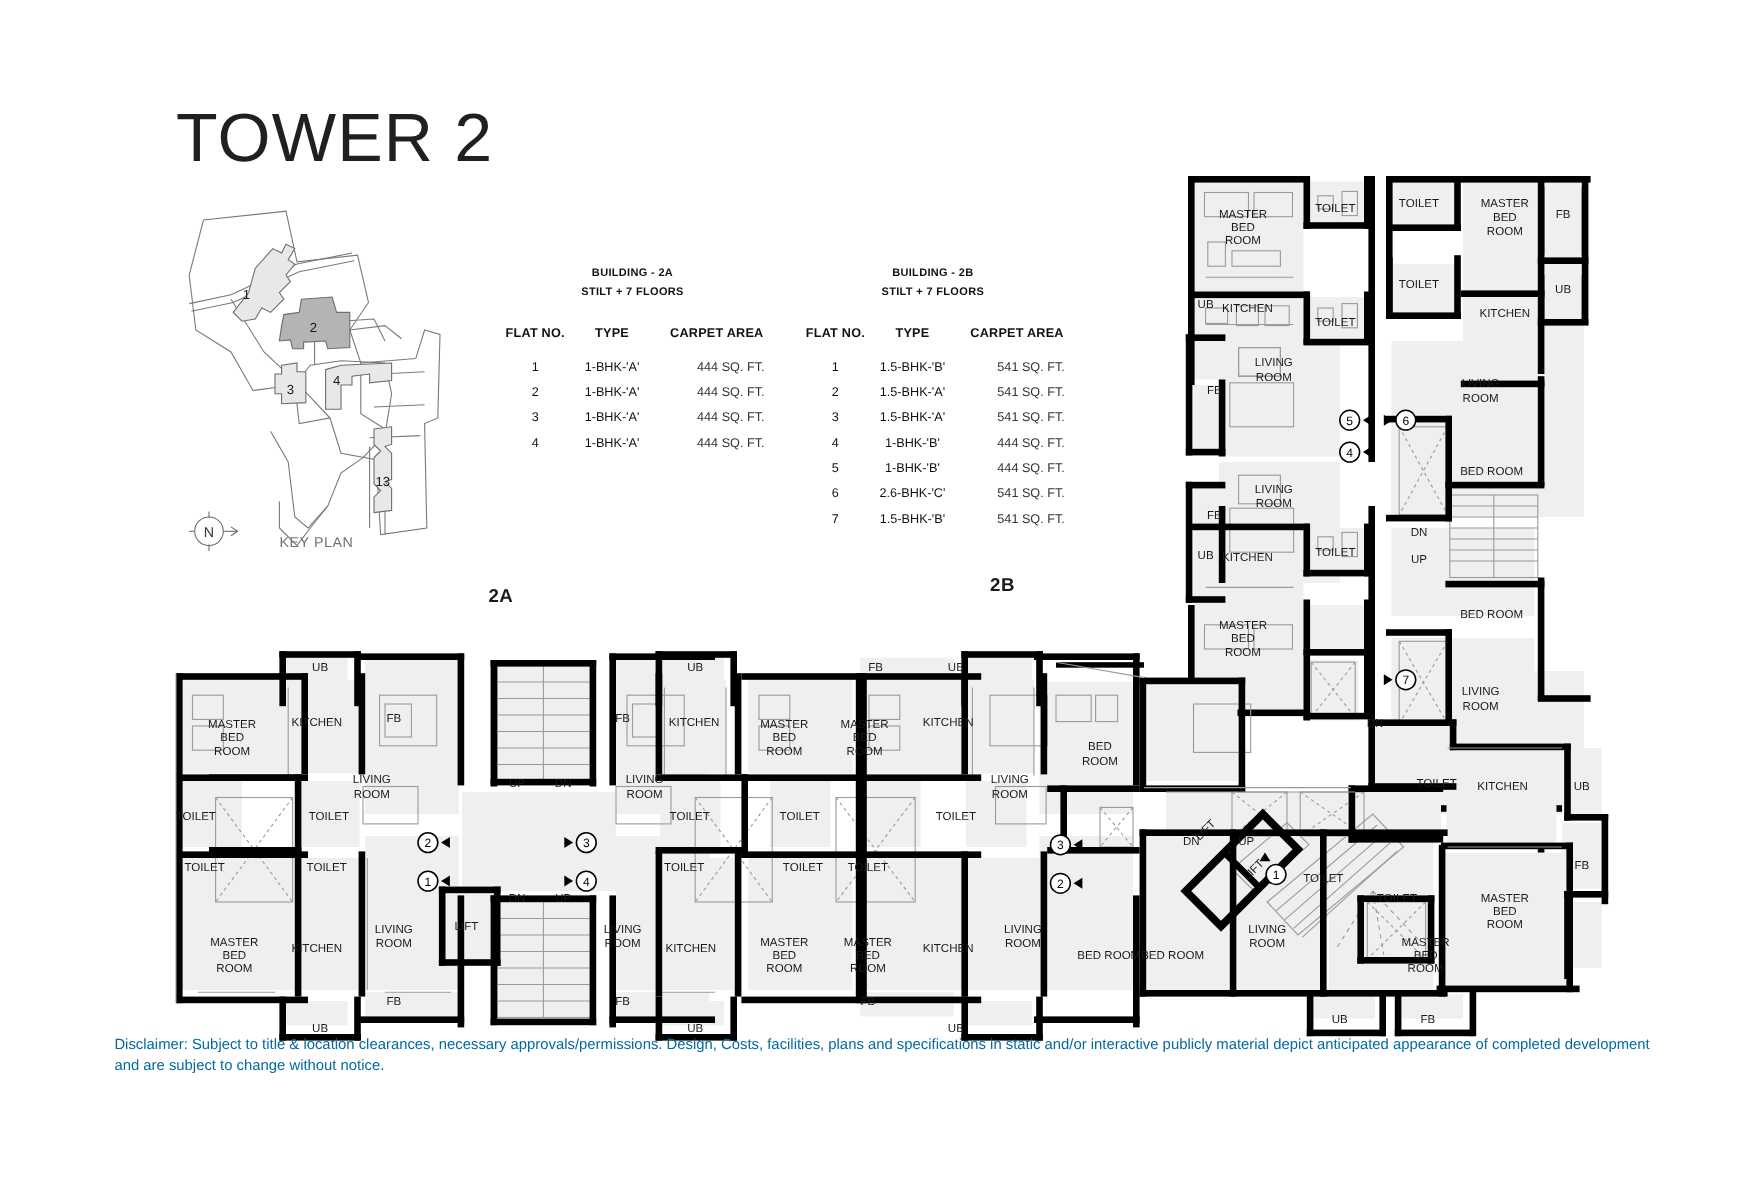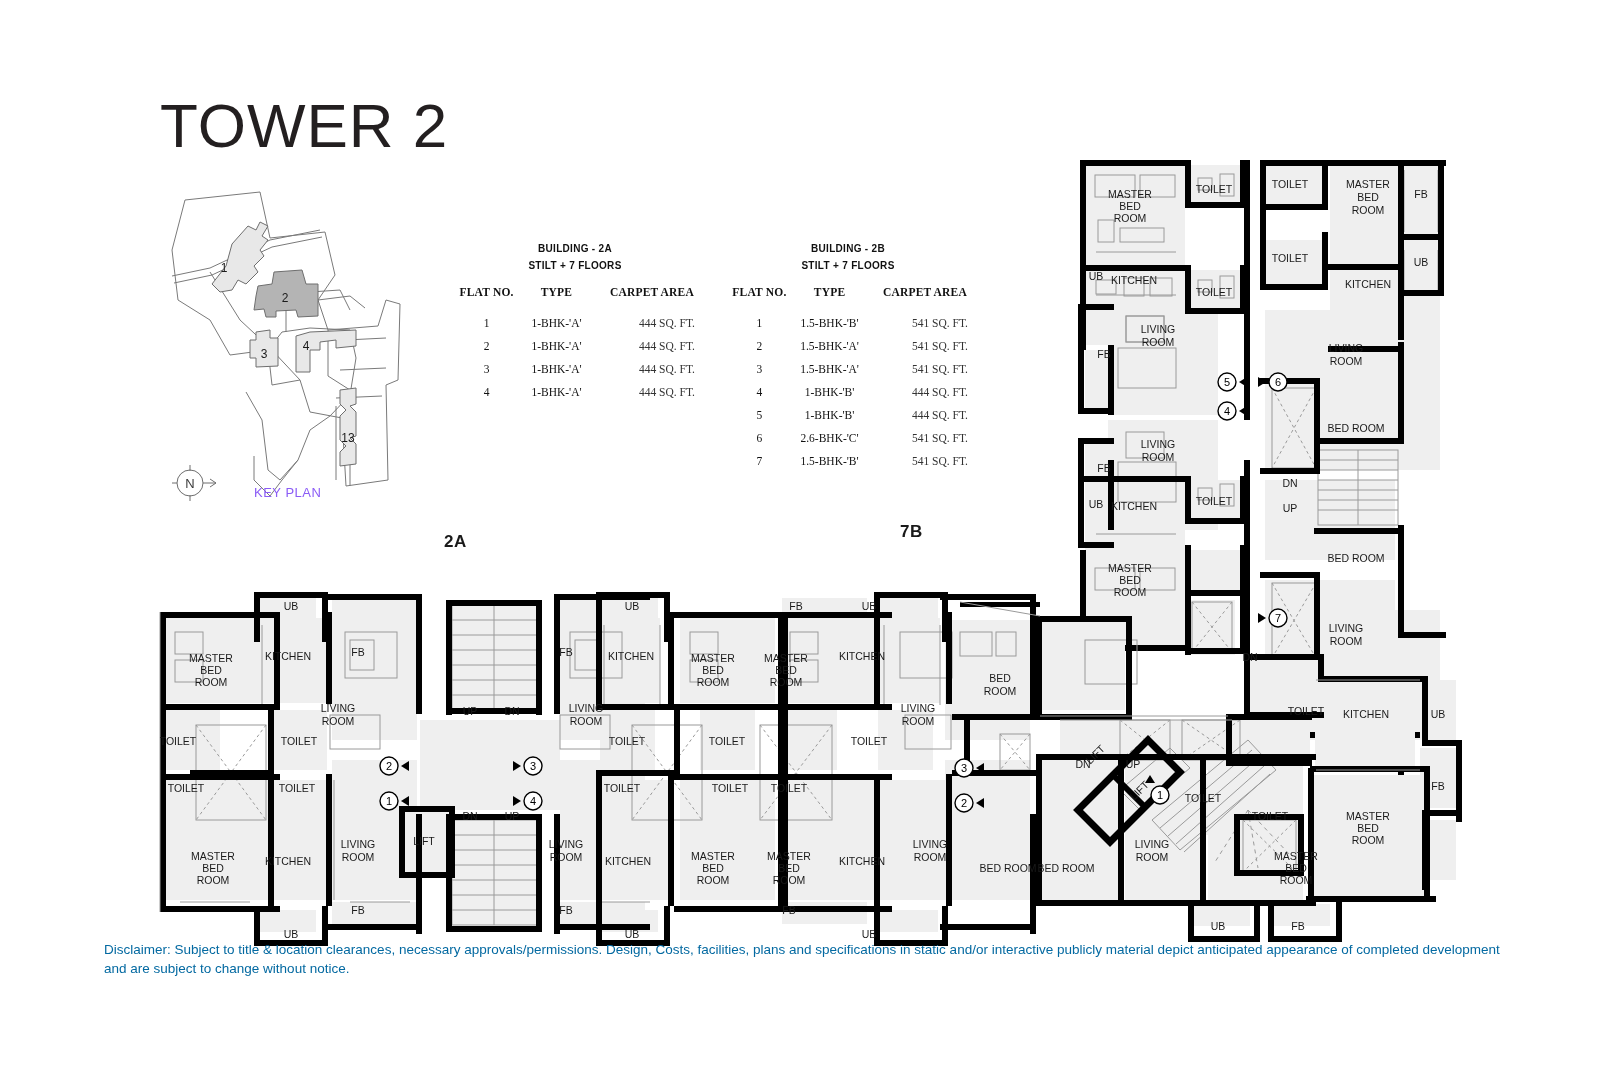--- a/index.html
+++ b/index.html
@@ -16,32 +16,32 @@
     font-size:62px;font-weight:300;letter-spacing:1px;color:#231f20;
     font-family:"Liberation Sans", sans-serif;
     margin-top:32px;
   }
 
   
   #keyplan-block{position:absolute;left:150px;top:180px;width:260px;height:330px;}
   #keyplan-svg{position:absolute;left:0;top:0;}
   #keyplan-label{
     position:absolute;left:104px;top:305px;
-    font-size:13px;font-weight:400;letter-spacing:.5px;color:#8b5cf6;
+    font-size:13px;font-weight:400;letter-spacing:.5px;color:#737373;
   }
 
   
   .spec-table{position:absolute;font-size:12px;color:#111;}
   #spec-2a{left:455px;top:240px;width:240px;}
   #spec-2b{left:728px;top:240px;width:240px;}
   .spec-title{
     text-align:center;font-weight:bold;font-size:10px;
     line-height:17px;letter-spacing:.3px;white-space:pre-line;
   }
-  .spec-grid{margin-top:11px;width:100%;border-collapse:collapse;font-family:Liberation Serif, serif;}
+  .spec-grid{margin-top:22px;width:100%;border-collapse:collapse;}
   .spec-grid th{
     font-size:11.5px;font-weight:bold;letter-spacing:.2px;
     padding-bottom:14px;text-align:center;white-space:nowrap;
   }
   .spec-grid th.c1{width:62px;}
   .spec-grid th.c2{width:78px;}
   .spec-grid th.c3{width:100px;text-align:right;}
   .spec-grid td{font-size:11.5px;padding:5px 0 6px;text-align:center;white-space:nowrap;}
   .spec-grid td.c3{text-align:right;color:#333;}
 
@@ -206,21 +206,21 @@
         <tr>
           <td>7</td>
           <td>1.5-BHK-'B'</td>
           <td class="c3">541 SQ. FT.</td>
         </tr>
       </tbody>
     </table>
   </div>
 
   <div class="wing-label" id="wing-2a">2A</div>
-  <div class="wing-label" id="wing-2b">7B</div>
+  <div class="wing-label" id="wing-2b">2B</div>
 
   <svg id="floorplan" viewBox="0 0 1600 880">
     <defs>
       <g id="marker-tri">
           <path d="M0 0 L8 5 L0 10 Z" fill="#000"></path>
         </g>
     </defs>
 
     <g>
 

